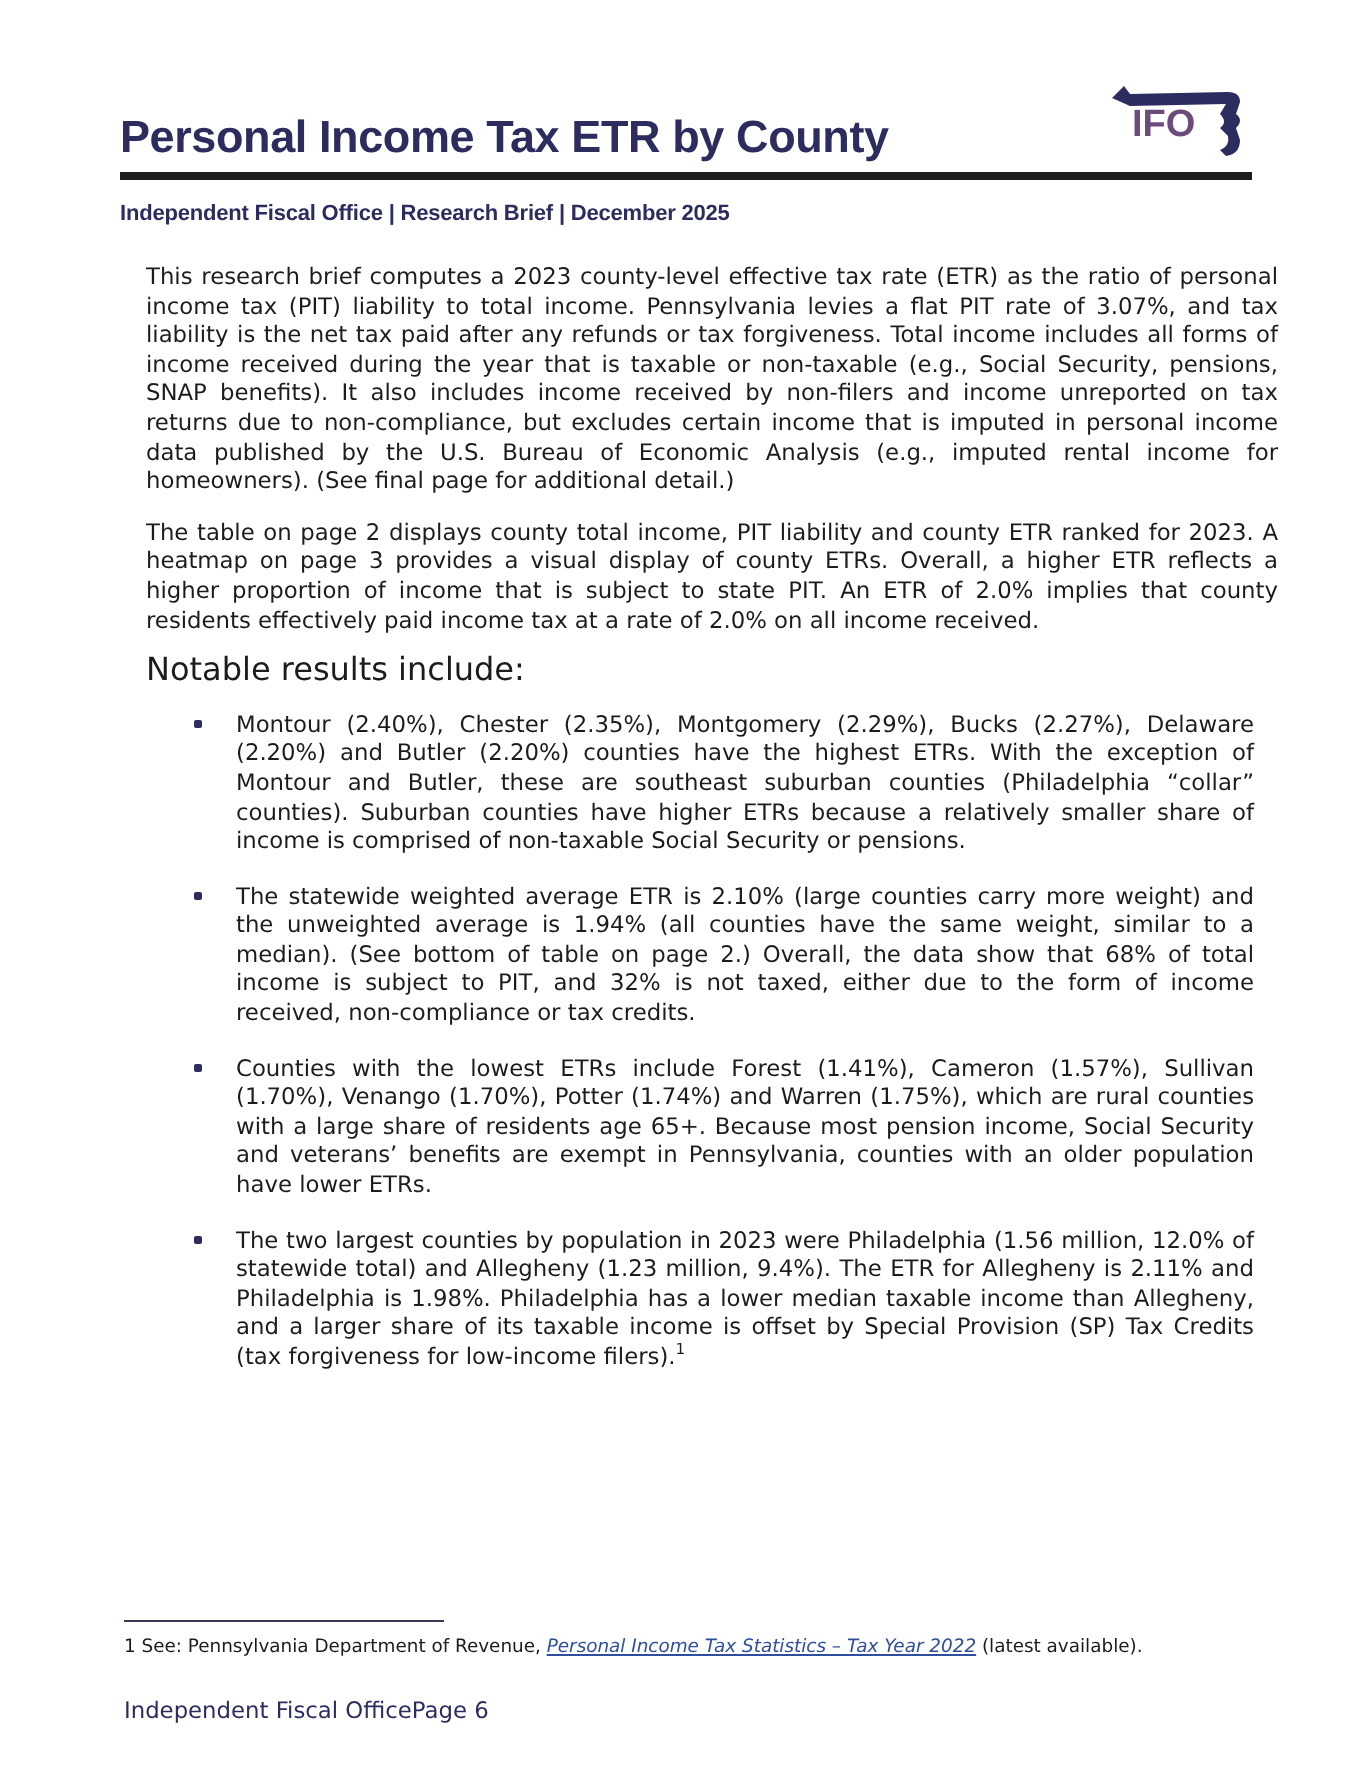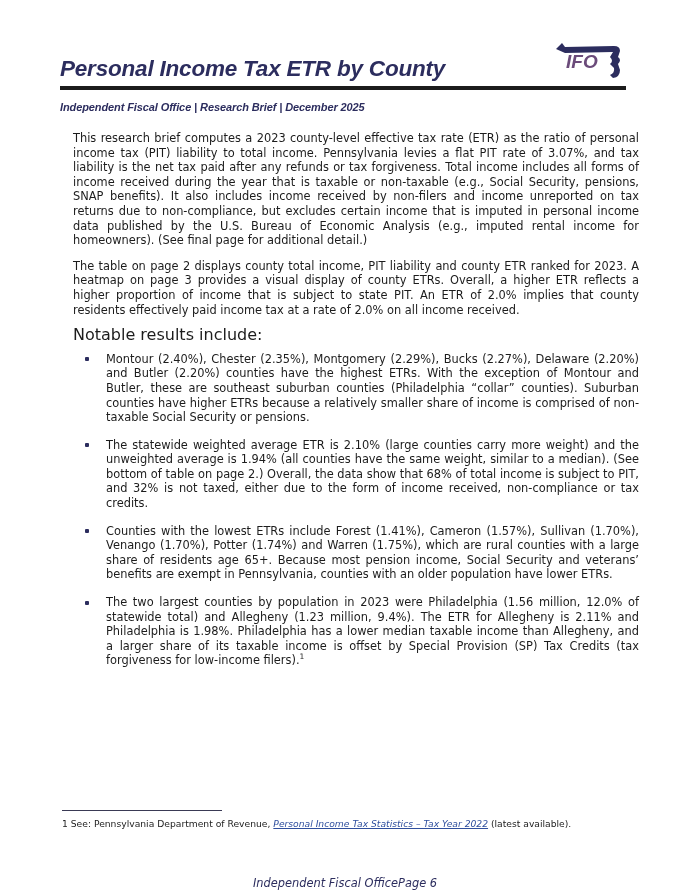--- a/index.html
+++ b/index.html
@@ -22,21 +22,20 @@
     background: #ffffff;
     box-sizing: border-box;
   }
 
   
   .header {
     position: absolute;
     left: 60px;
     top: 38px;
     width: 566px;
-    font-style: italic;
   }
   .header-row {
     display: flex;
     align-items: flex-end;
     justify-content: space-between;
     height: 46px;
   }
   .doc-title {
     font-size: 22.5px;
     font-weight: bold;
@@ -89,21 +88,21 @@
   .notable {
     margin: 0 0 9px 0;
     font-size: 16px;
     line-height: 14.6px;
     color: #1c1c1c;
     font-family: "DejaVu Sans", sans-serif;
   }
 
   ul.bullets {
     list-style: none;
-    margin: 0;
+    margin: 12px;
     padding: 0;
   }
   ul.bullets > li {
     position: relative;
     padding-left: 33px;
     margin-bottom: 13px;
     font-size: 11.4px;
     line-height: 14.6px;
     text-align: justify;
     color: #1c1c1c;
@@ -142,29 +141,28 @@
   .footnote-link {
     color: #2f4f9e;
     text-decoration: underline;
     font-style: italic;
   }
 
   
   .footer {
     position: absolute;
     left: 62px;
-    top: 876px;
+    top: 848px;
     width: 566px;
     display: flex;
-    justify-content: center;
+    justify-content: flex-start;
     align-items: center;
     font-size: 11.4px;
     color: #2c2d5e;
     font-family: "DejaVu Sans", sans-serif;
-    font-style: italic;
   }
 </style>
 </head>
 <body>
 
 <div class="page">
 
   <div class="header">
     <div class="header-row">
       <h1 class="doc-title">Personal Income Tax ETR by County</h1>

